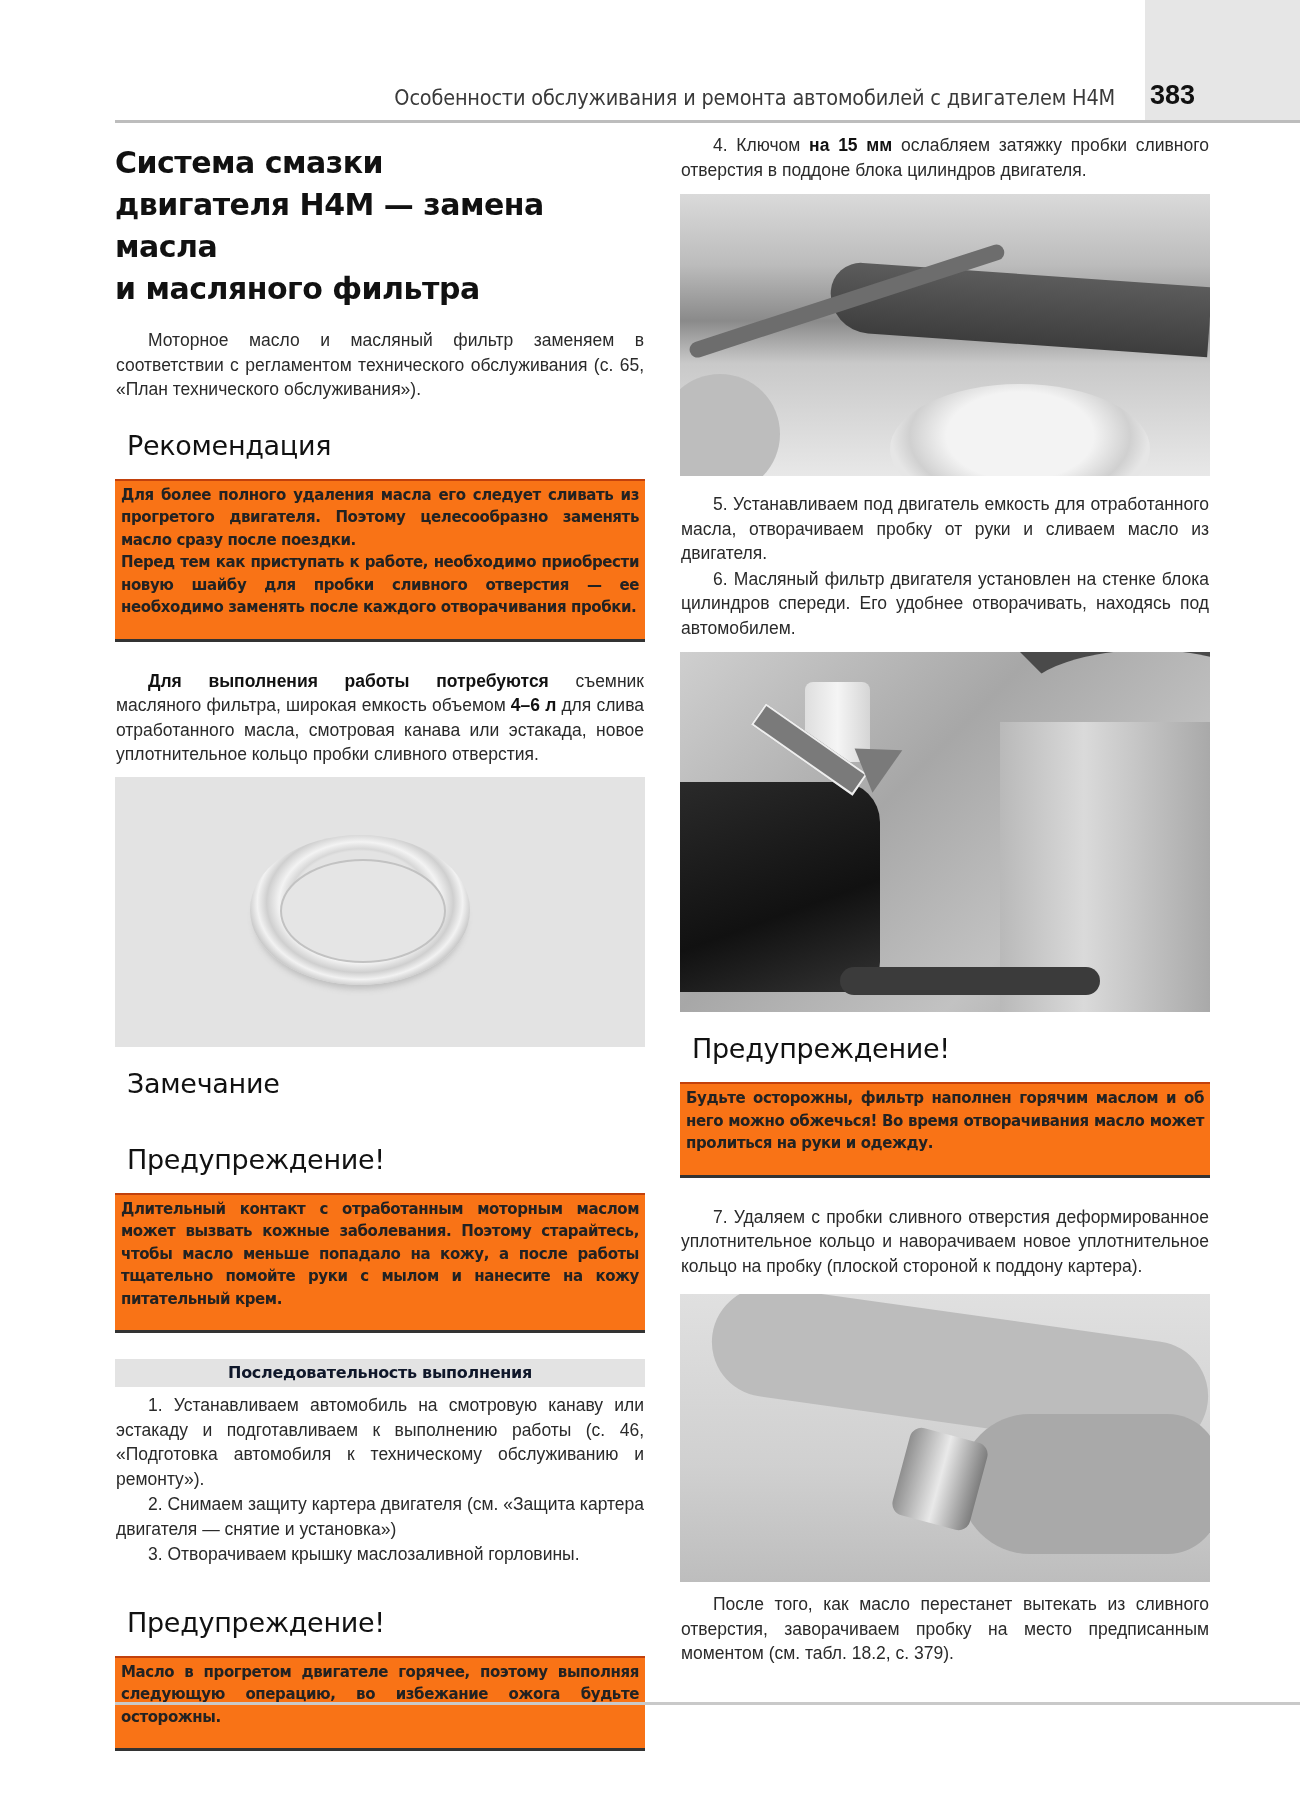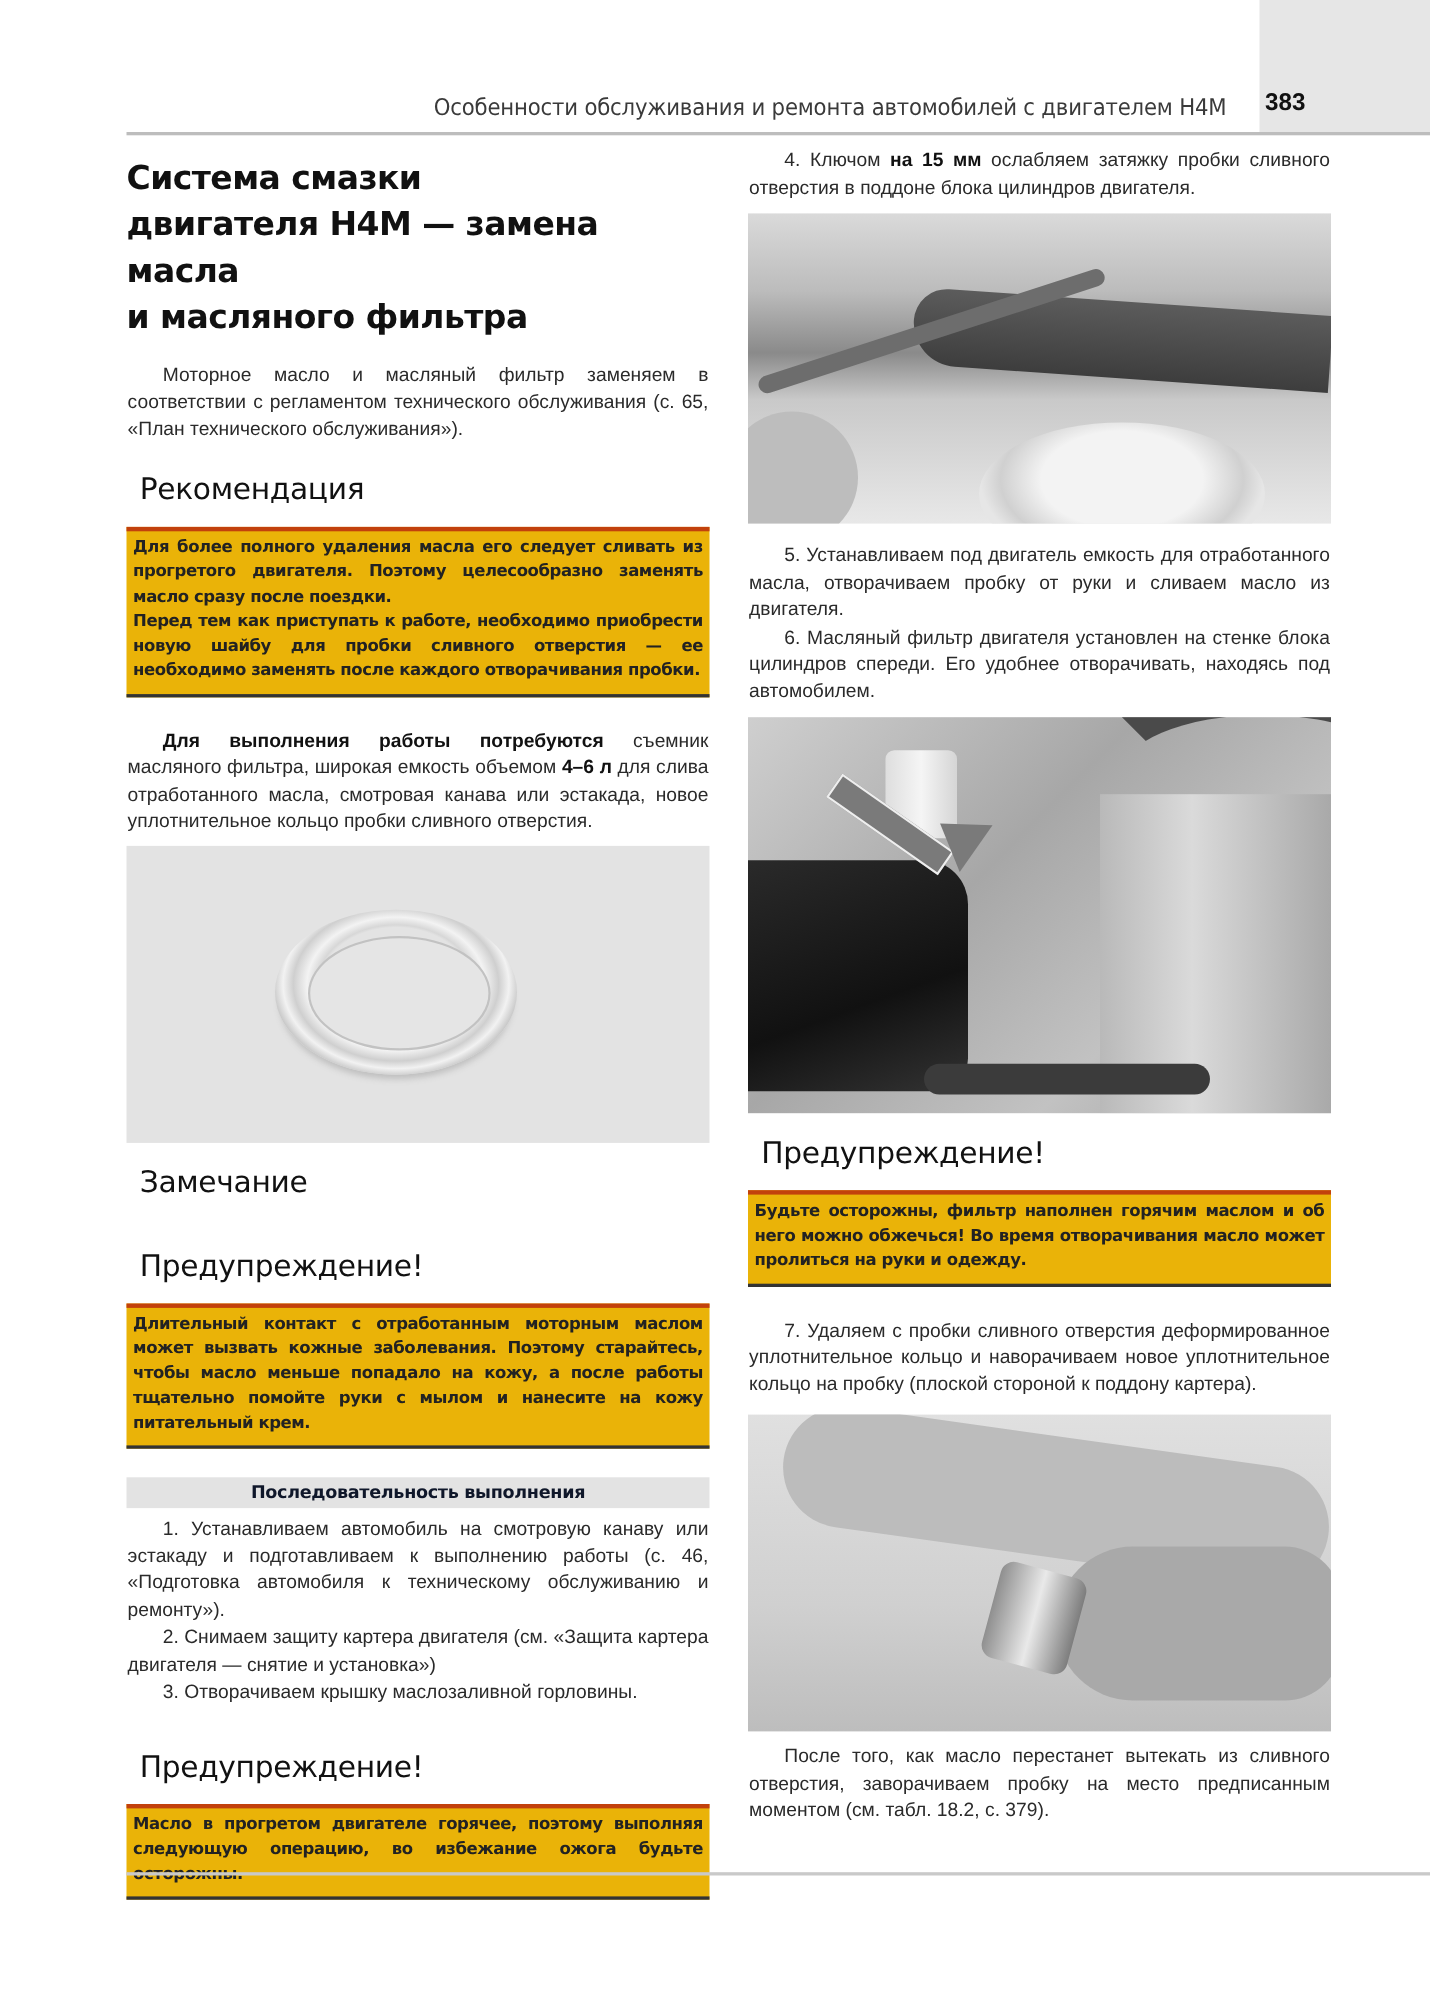--- a/index.html
+++ b/index.html
@@ -8,21 +8,21 @@
     background: #ffffff; color: #1a1a1a;
     font-family: "Liberation Sans", "DejaVu Sans", sans-serif;
   }
   .corner-tab { position: absolute; left: 1145px; top: 0; width: 155px; height: 120px; background: #e6e6e6; }
   .running-head {
     position: absolute; left: 115px; top: 86px; width: 1000px; text-align: right;
     font-family: "DejaVu Sans", sans-serif; font-size: 21px; color: #3a3a3a; letter-spacing: -0.2px;
     transform: scaleX(0.92); transform-origin: right center;
   }
   .page-number {
-    position: absolute; left: 1150px; top: 80px; font-size: 22px; font-weight: bold; color: #111;
+    position: absolute; left: 1150px; top: 80px; font-size: 27px; font-weight: bold; color: #111;
     font-family: "Liberation Sans", sans-serif;
   }
   .head-rule { position: absolute; left: 115px; top: 120px; width: 1185px; height: 3px; background: #bdbdbd; }
   .foot-rule { position: absolute; left: 115px; top: 1702px; width: 1185px; height: 3px; background: #c9c9c9; }
 
   .col { position: absolute; top: 132px; }
   .col-left { left: 115px; width: 530px; }
   .col-right { left: 680px; width: 530px; }
 
   .title {
@@ -32,22 +32,22 @@
   p.body {
     margin: 1px; font-size: 17.5px; line-height: 24.5px; text-align: justify; text-indent: 32px;
     color: #2a2a2a; font-family: "Liberation Sans", sans-serif; hyphens: manual;
   }
   p.body b { color: #111; }
   .box-title {
     font-family: "DejaVu Sans", sans-serif; font-weight: normal; font-size: 27px; line-height: 34px;
     color: #111; margin: 12px; padding-bottom: 4px; letter-spacing: -0.3px;
   }
   .box {
-    border-top: 4px solid #c2410c; border-bottom: 3px solid #333; background: #eab308;
-    padding: 3px 6px 10px 6px;
+    border-top: 2px solid #c2410c; border-bottom: 3px solid #333; background: #f97316;
+    padding: 3px 6px 20px 6px;
   }
   .box p {
     margin: 0; font-family: "DejaVu Sans", sans-serif; font-weight: bold; font-size: 15px;
     line-height: 22.5px; color: #222; text-align: justify; letter-spacing: -0.4px;
   }
   .seq-header {
     background: #e3e3e3; text-align: center; font-family: "DejaVu Sans", sans-serif; font-weight: bold;
     font-size: 16px; line-height: 28px; color: #0f172a; margin-bottom: 6px; letter-spacing: -0.3px;
   }
   .photo { position: relative; overflow: hidden; }

